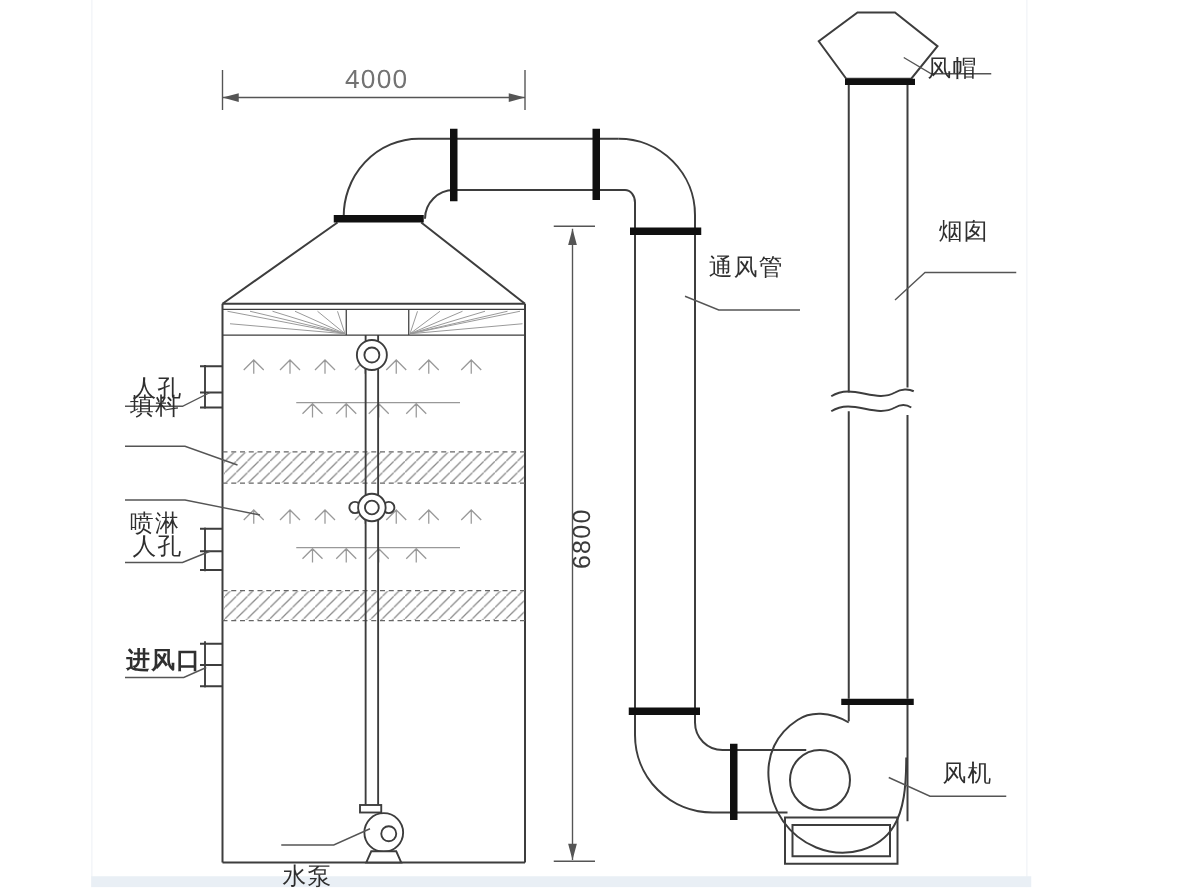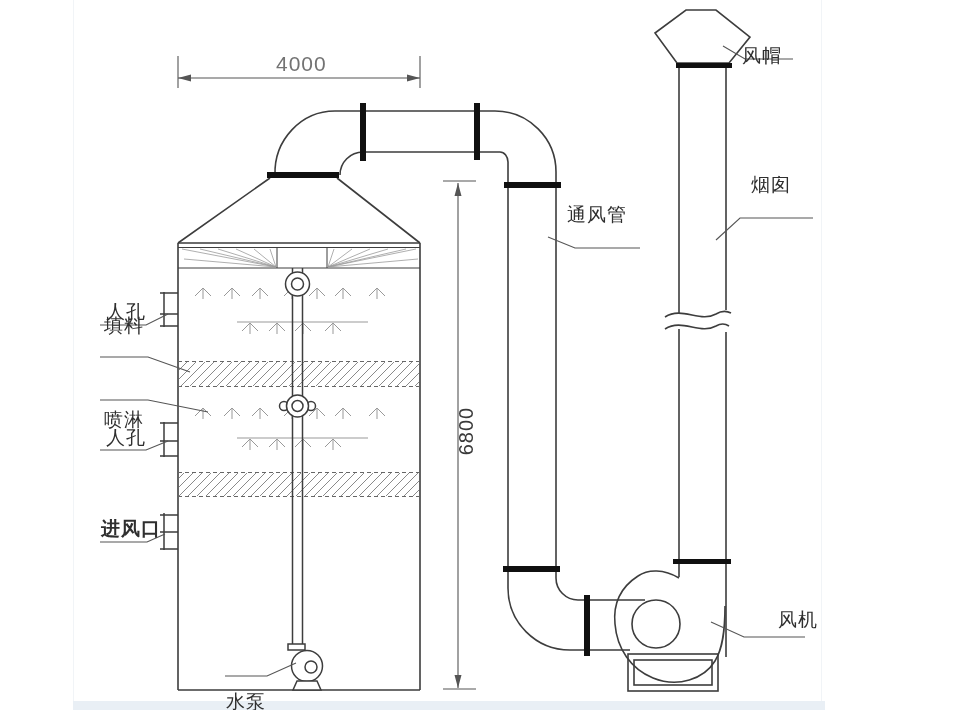--- a/index.html
+++ b/index.html
@@ -143,14 +143,14 @@
 
   <div class="lbl" style="left:106px;top:302px;">人孔</div>
   <div class="lbl" style="left:104px;top:316px;">填料</div>
   <div class="lbl" style="left:104px;top:378px;margin-top:32px;">喷淋</div>
   <div class="lbl" style="left:106px;top:428px;">人孔</div>
   <div class="lbl" style="left:101px;top:519px;font-weight:bold;">进风口</div>
   <div class="lbl" style="left:226px;top:652px;margin-top:40px;">水泵</div>
   <div class="lbl" style="left:567px;top:205px;">通风管</div>
   <div class="lbl" style="left:751px;top:176px;font-family:Liberation Mono, monospace;">烟囱</div>
   <div class="lbl" style="left:742px;top:36px;margin-top:10px;">风帽</div>
-  <div class="lbl" style="left:754px;top:610px;margin-left:24px;">风机</div>
+  <div class="lbl" style="left:754px;top:610px;">风机</div>
 </div>
 
 </body></html>

